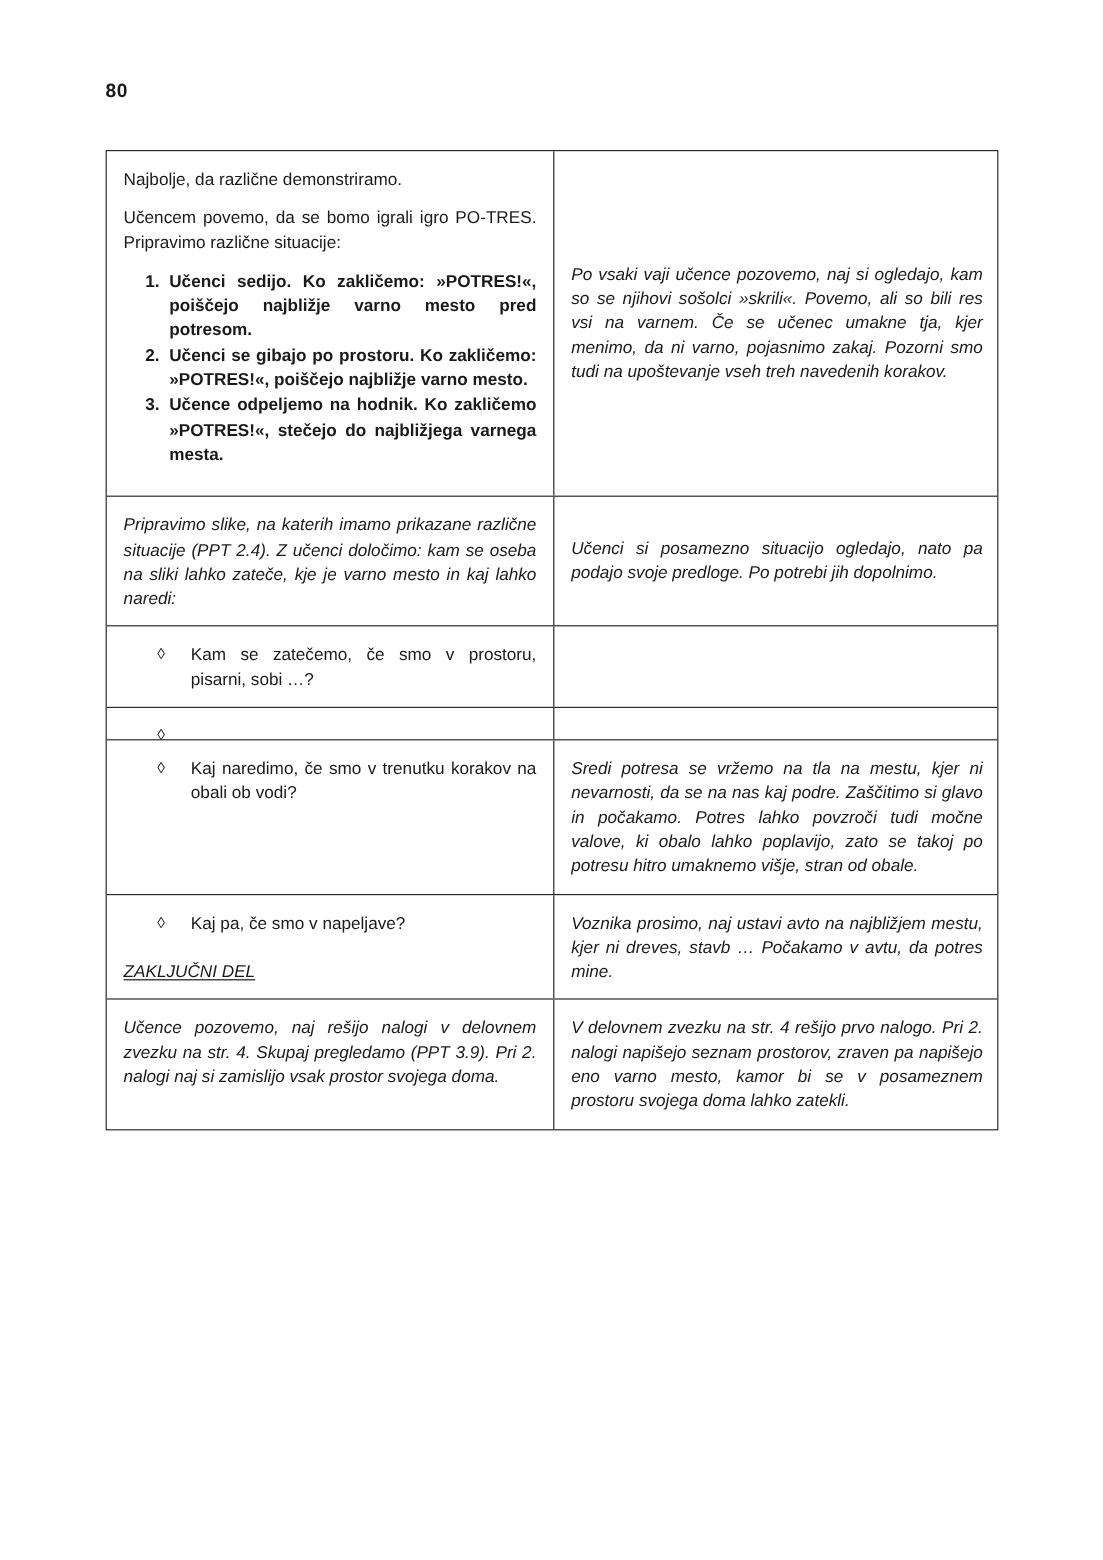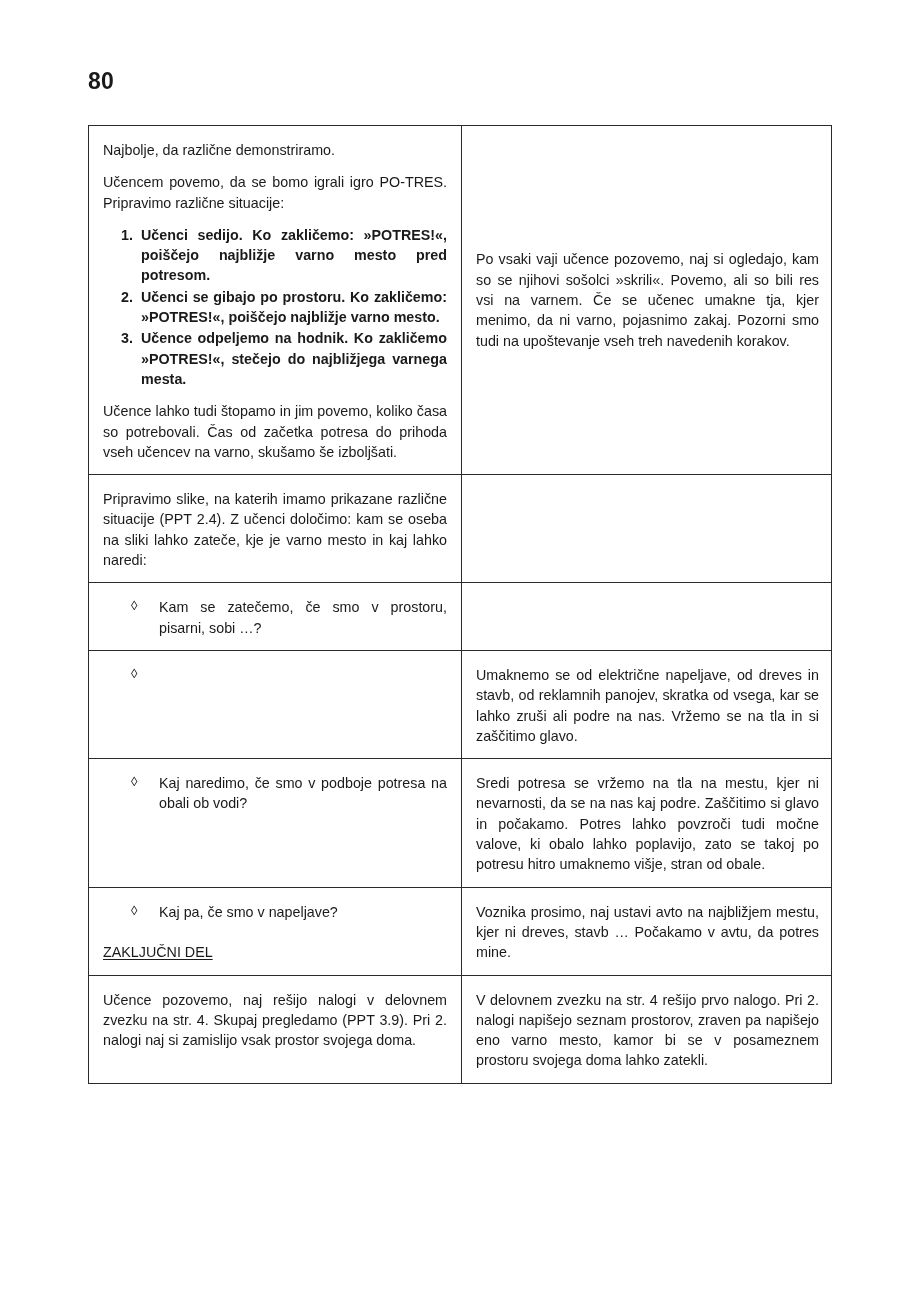--- a/index.html
+++ b/index.html
@@ -24,21 +24,21 @@
   .header {
     position: absolute;
     left: 88px;
     top: 68px;
     width: 744px;
     display: flex;
     align-items: baseline;
     justify-content: space-between;
   }
   .page-number {
-    font-size: 23px;
+    font-size: 16px;
     font-weight: bold;
     letter-spacing: 0.3px;
   }
   .header-title {
     font-size: 16.5px;
     font-weight: bold;
     letter-spacing: 0.2px;
     white-space: nowrap;
   }
   .header-title .italic-part {
@@ -74,21 +74,21 @@
   .cell-right {
     width: 371px;
     flex: 0 0 371px;
   }
   .rule {
     border-top: 1.1px solid #2b2b2b;
   }
   p {
     margin: 0 0 12px 0;
   }
-  p.tight { margin-bottom: 0; }
+  p.tight { margin-bottom: 0; font-style: italic; }
   .pad-top { padding-top: 14px; }
   .pad-bot { padding-bottom: 12px; }
   ol.numlist {
     margin: 0 0 12px 0;
     padding-left: 34px;
     list-style-position: outside;
   }
   ol.numlist li {
     margin: 0 0 1px 0;
     padding-left: 4px;
@@ -131,31 +131,33 @@
 
     <div class="row">
       <div class="cell-left pad-top pad-bot">
         <p>Najbolje, da različne demonstriramo.</p>
         <p>Učencem povemo, da se bomo igrali igro PO‑TRES. Pripravimo različne situacije:</p>
         <ol class="numlist">
           <li>Učenci sedijo. Ko zakličemo: »POTRES!«, poiščejo najbližje varno mesto pred potresom.</li>
           <li>Učenci se gibajo po prostoru. Ko zakličemo: »POTRES!«, poiščejo najbližje varno mesto.</li>
           <li>Učence odpeljemo na hodnik. Ko zakličemo »POTRES!«, stečejo do najbližjega varnega mesta.</li>
         </ol>
-        <p class="tight">Učence lahko tudi štopamo in jim povemo, koliko časa so potrebovali. Čas od začetka potresa do prihoda vseh učencev na varno, skušamo še izboljšati.</p>
       </div>
       <div class="cell-right align-mid">
         <p class="tight">Po vsaki vaji učence pozovemo, naj si ogledajo, kam so se njihovi sošolci »skrili«. Povemo, ali so bili res vsi na varnem. Če se učenec umakne tja, kjer menimo, da ni varno, pojasnimo zakaj. Pozorni smo tudi na upoštevanje vseh treh navedenih korakov.</p>
       </div>
     </div>
 
     <div class="row rule">
       <div class="cell-left pad-top pad-bot">
         <p class="tight">Pripravimo slike, na katerih imamo prikazane različne situacije (PPT 2.4). Z učenci določimo: kam se oseba na sliki lahko zateče, kje je varno mesto in kaj lahko naredi:</p>
       </div>
+      <div class="cell-right align-mid">
+        <p class="tight">Učenci si posamezno situacijo ogledajo, nato pa podajo svoje predloge. Po potrebi jih dopolnimo.</p>
+      </div>
     </div>
 
     <div class="row rule">
       <div class="cell-left pad-top pad-bot">
         <ul class="diamond">
           <li>
             <span class="dia">◊</span>
             <span>Kam se zatečemo, če smo v prostoru, pisarni, sobi …?</span>
           </li>
         </ul>
@@ -163,31 +165,28 @@
     </div>
 
     <div class="row rule">
       <div class="cell-left pad-top pad-bot">
         <ul class="diamond">
           <li>
             <span class="dia">◊</span>
           </li>
         </ul>
       </div>
-      <div class="cell-right pad-top pad-bot">
-        <p class="tight">Umaknemo se od električne napeljave, od dreves in stavb, od reklamnih panojev, skratka od vsega, kar se lahko zruši ali podre na nas. Vržemo se na tla in si zaščitimo glavo.</p>
-      </div>
-    </div>
-
-    <div class="row rule">
-      <div class="cell-left pad-top pad-bot">
-        <ul class="diamond">
-          <li>
-            <span class="dia">◊</span>
-            <span>Kaj naredimo, če smo v podboje potresa na obali ob vodi?</span>
+    </div>
+
+    <div class="row rule">
+      <div class="cell-left pad-top pad-bot">
+        <ul class="diamond">
+          <li>
+            <span class="dia">◊</span>
+            <span>Kaj naredimo, če smo v trenutku korakov na obali ob vodi?</span>
           </li>
         </ul>
       </div>
       <div class="cell-right pad-top pad-bot">
         <p class="tight">Sredi potresa se vržemo na tla na mestu, kjer ni nevarnosti, da se na nas kaj podre. Zaščitimo si glavo in počakamo. Potres lahko povzroči tudi močne valove, ki obalo lahko poplavijo, zato se takoj po potresu hitro umaknemo višje, stran od obale.</p>
       </div>
     </div>
 
     <div class="row rule">
       <div class="cell-left pad-top pad-bot">

